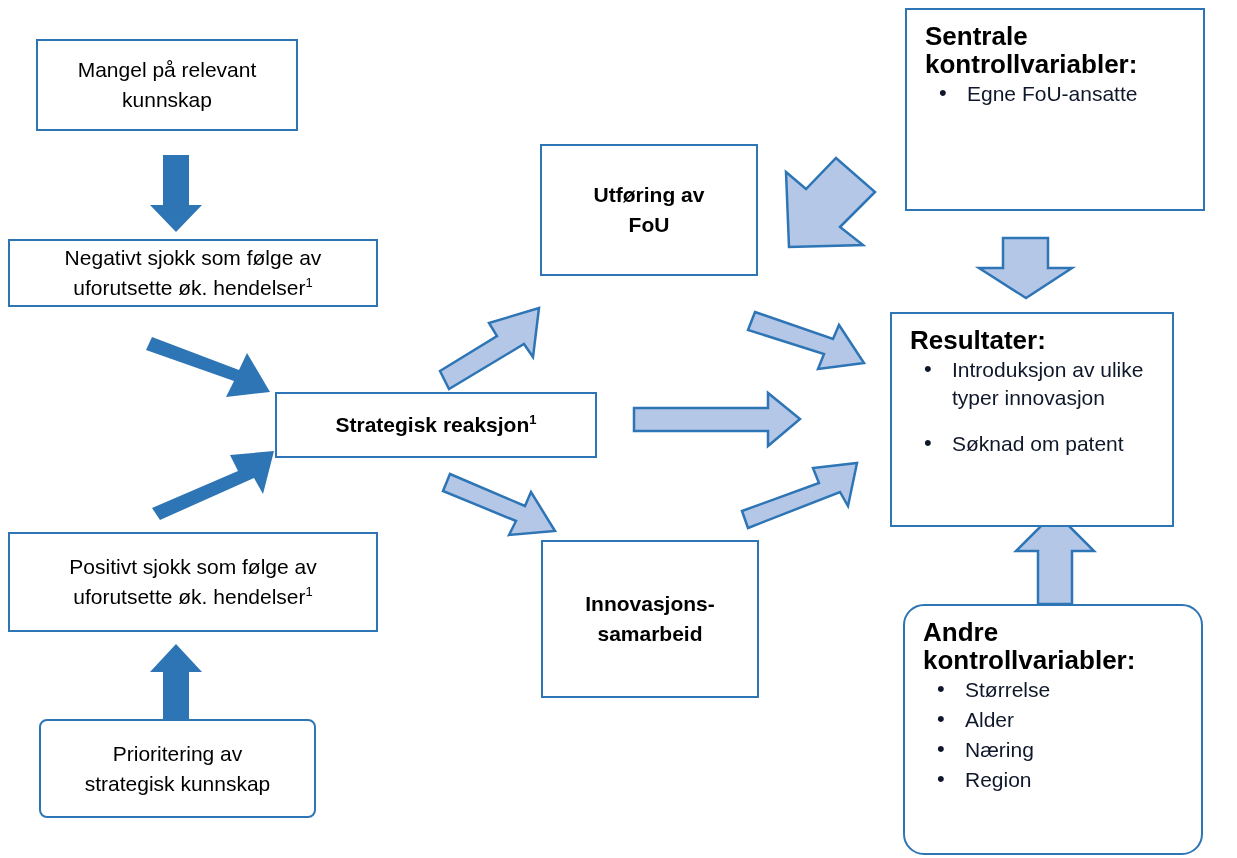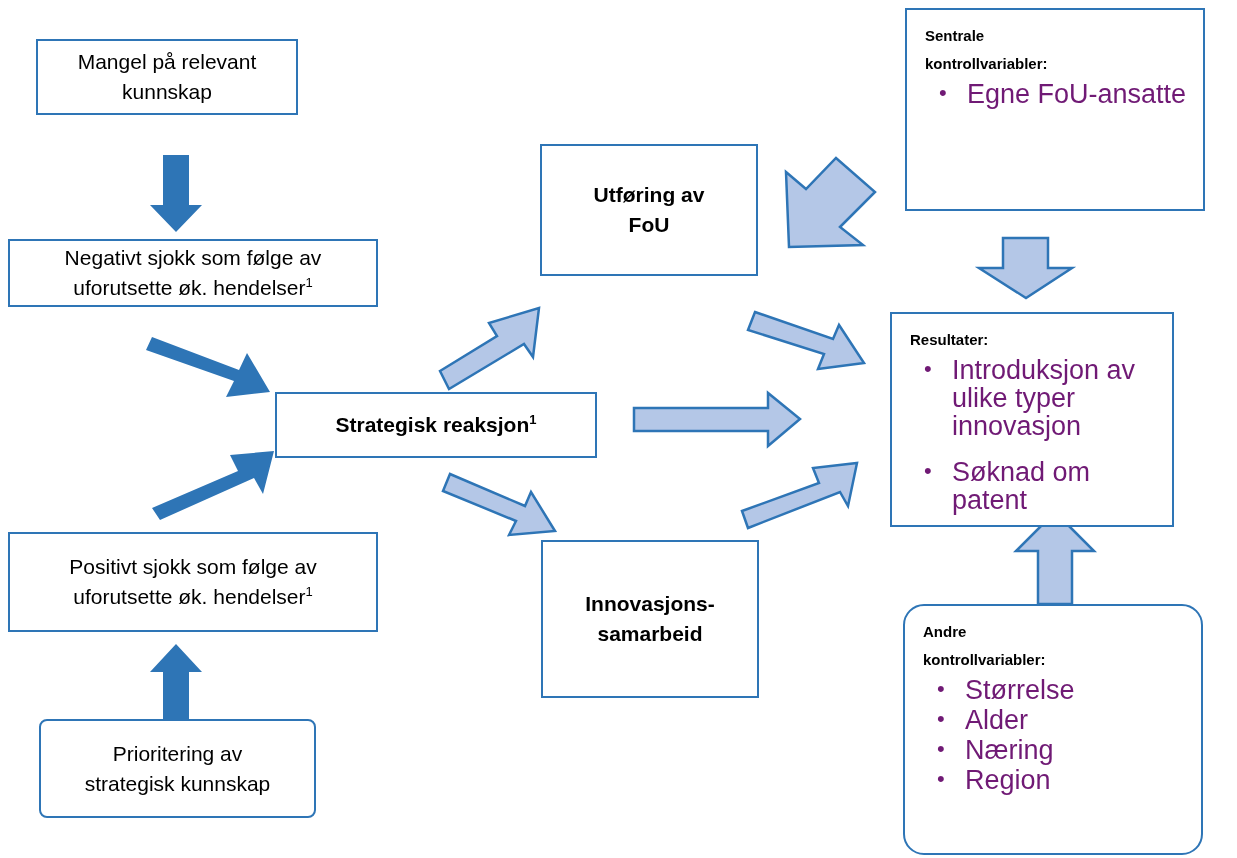--- a/index.html
+++ b/index.html
@@ -5,23 +5,23 @@
 <style>
   html,body{margin:0;padding:0;background:#ffffff;}
   body{font-family:"Liberation Sans", sans-serif;}
   #stage{position:relative;width:1237px;height:858px;background:#ffffff;overflow:hidden;}
   .box{position:absolute;box-sizing:border-box;border:2px solid #2E75B6;background:#ffffff;
        display:flex;flex-direction:column;justify-content:center;}
   .box.center-txt{align-items:center;text-align:center;}
   .box .line{color:#000000;font-size:21px;line-height:30px;}
   .box.bold .line{font-weight:bold;}
   .listbox{justify-content:flex-start;padding:12px 14px 8px 18px;}
-  .listbox .hd{font-weight:bold;font-size:15px;line-height:28px;color:#000;}
+  .listbox .hd{font-weight:bold;font-size:26px;line-height:28px;color:#000;}
   .listbox ul{list-style:none;margin:0;padding:0;}
-  .listbox li{position:relative;font-size:27px;line-height:28px;color:#701a75;
+  .listbox li{position:relative;font-size:21px;line-height:28px;color:#0f172a;
               padding-left:42px;margin-top:2px;}
   .listbox li::before{content:"\2022";position:absolute;left:14px;top:-1px;font-size:22px;line-height:28px;}
   .listbox li.gap{margin-top:18px;}
   sup{font-size:13px;vertical-align:super;line-height:0;}
   .svg-layer{position:absolute;left:0;top:0;width:1237px;height:858px;}
 </style>
 </head>
 <body>
 
 <div id="stage">
@@ -46,21 +46,21 @@
 
     <polygon fill="#B4C7E7" stroke="#2E75B6" stroke-width="2.5" stroke-linejoin="miter" points="742,511 819,483 813,468 857,463 848,506 840,492 748,528"></polygon>
 
     <polygon fill="#B4C7E7" stroke="#2E75B6" stroke-width="2.5" stroke-linejoin="miter" points="786,172 806,189 836,158 875,192 840,227 863,245 789,247"></polygon>
 
     <polygon fill="#B4C7E7" stroke="#2E75B6" stroke-width="2.5" stroke-linejoin="miter" points="1003,238 1048,238 1048,268 1072,268 1026,298 979,268 1003,268"></polygon>
 
     <polygon fill="#B4C7E7" stroke="#2E75B6" stroke-width="2.5" stroke-linejoin="miter" points="1055,512 1094,551 1072,551 1072,604 1038,604 1038,551 1016,551"></polygon>
   </svg>
 
-  <div class="box center-txt" style="left:36px;top:39px;width:262px;height:76px;">
+  <div class="box center-txt" style="left:36px;top:39px;width:262px;height:92px;">
     <div class="line">Mangel på relevant</div>
     <div class="line">kunnskap</div>
   </div>
 
   <div class="box center-txt" style="left:8px;top:239px;width:370px;height:68px;">
     <div class="line">Negativt sjokk som følge av</div>
     <div class="line">uforutsette øk. hendelser<sup>1</sup></div>
   </div>
 
   <div class="box center-txt" style="left:8px;top:532px;width:370px;height:100px;">

